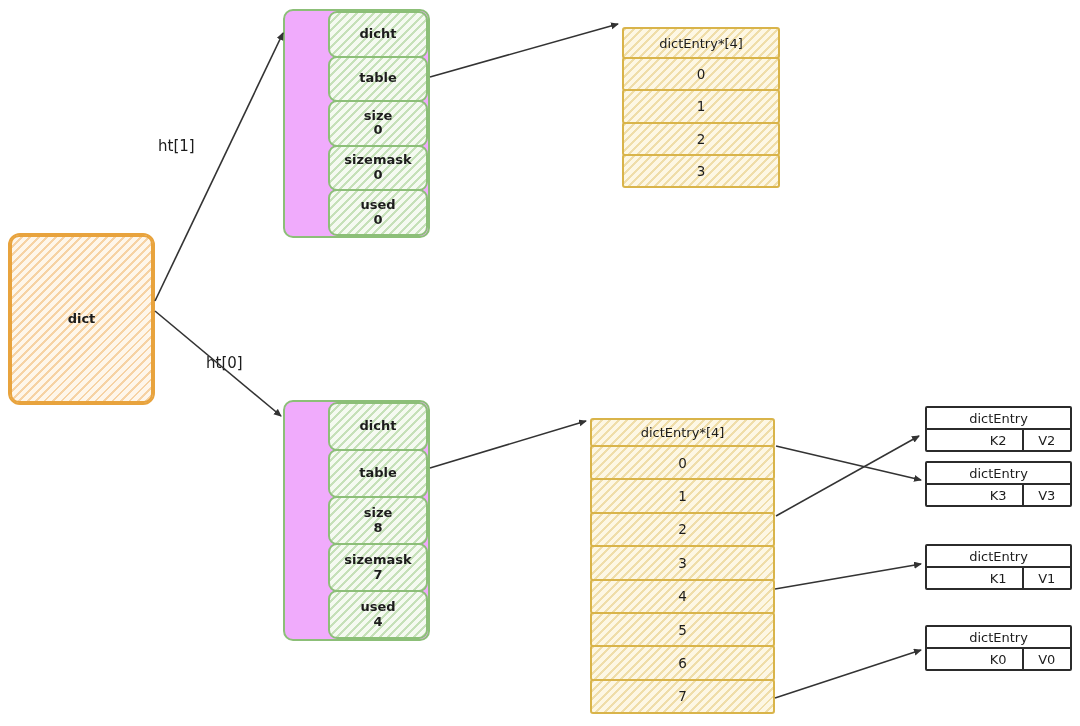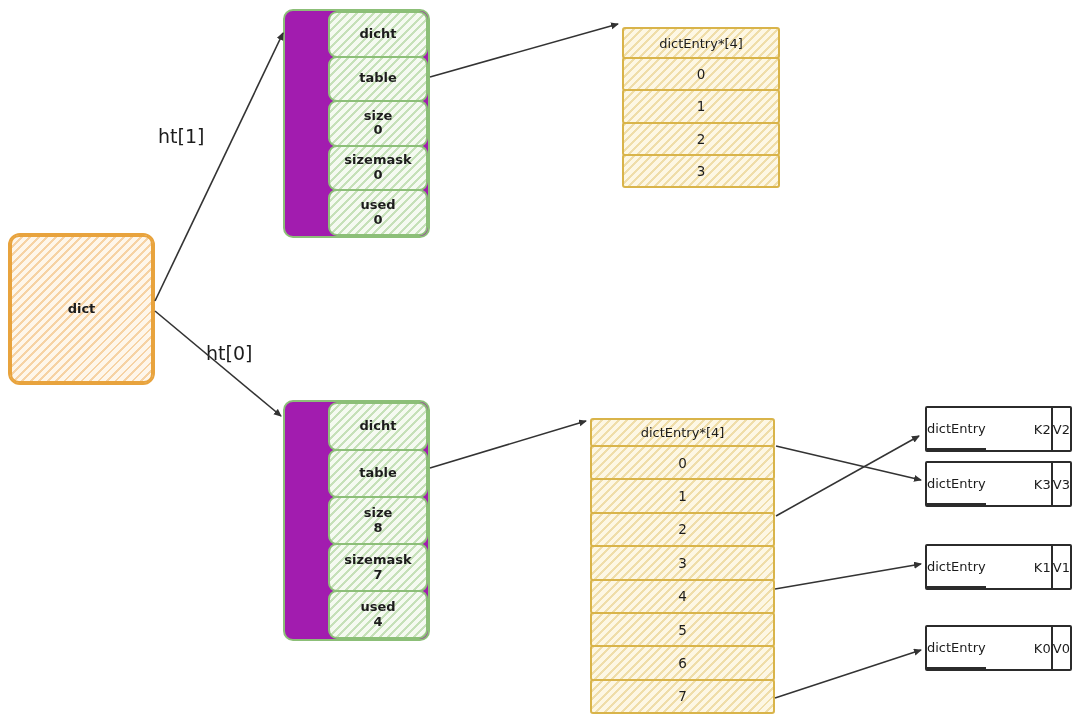--- a/index.html
+++ b/index.html
@@ -45,21 +45,21 @@
   }
   .orange { border: 2px solid #E8A33D; background: #FEF6EA; }
 
   .green .struct-cell {
     border: 2px solid #8CBF78;
     background-color: #F5FAF1;
     background-image: repeating-linear-gradient(135deg,
       rgba(151,199,129,0.50) 0px, rgba(151,199,129,0.50) 2px,
       rgba(255,255,255,0) 2px, rgba(255,255,255,0) 6px);
   }
-  .green { border: 2px solid #8CBF78; background: #a21caf; border-radius: 10px; padding-left: 43px; }
+  .green { border: 2px solid #8CBF78; background: #f0abfc; border-radius: 10px; padding-left: 43px; }
 
   
   .bucket {
     display: flex;
     flex-direction: column;
     box-sizing: border-box;
   }
   .bucket-cell {
     display: flex;
     align-items: center;
@@ -78,52 +78,52 @@
   .bucket-header { font-size: 13px; }
   .bucket-slot { flex: 1; }
 
   
   .entry-box {
     box-sizing: border-box;
     border: 2px solid #2b2b2b;
     border-radius: 2px;
     background: #ffffff;
     display: flex;
-    flex-direction: row;
+    flex-direction: column;
     font-size: 13px;
   }
   .entry-header {
     flex: 1;
     display: flex;
     align-items: center;
     justify-content: center;
     border-bottom: 2px solid #2b2b2b;
   }
   .entry-row { flex: 1; display: flex; margin-left: 48px; }
   .entry-key, .entry-val {
     flex: 1;
     display: flex;
     align-items: center;
     justify-content: center;
   }
   .entry-key { border-right: 2px solid #2b2b2b; }
 
   
-  .ptr-label { font-size: 19px; }
+  .ptr-label { font-size: 15px; margin-top: 12px; }
 
   
   svg.arrows { position: absolute; left: 0; top: 0; pointer-events: none; }
   svg.arrows line { stroke: #333333; stroke-width: 1.6; }
 </style>
 </head>
 <body>
 
 <div class="canvas">
 
-  <div class="abs struct-box orange" style="left:8px; top:233px; width:147px; height:152px;">
+  <div class="abs struct-box orange" style="left:8px; top:233px; width:147px; height:172px;">
     <div class="struct-cell">dict</div>
   </div>
 
   <div class="abs ptr-label" style="left:158px; top:125px;">ht[1]</div>
   <div class="abs ptr-label" style="left:206px; top:342px;">ht[0]</div>
 
   <div class="abs struct-box green" style="left:283px; top:9px; width:147px; height:229px;">
     <div class="struct-cell">
       <span>dicht</span>
     </div>

